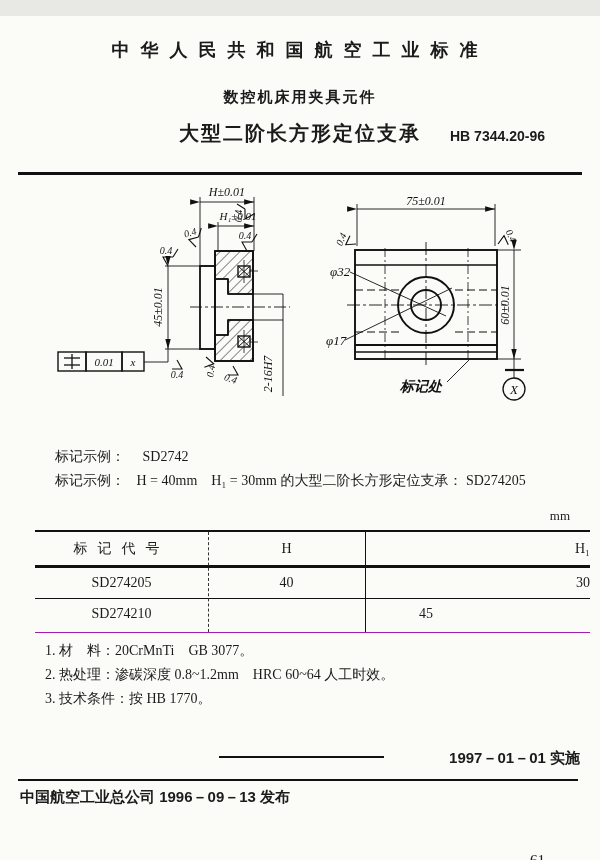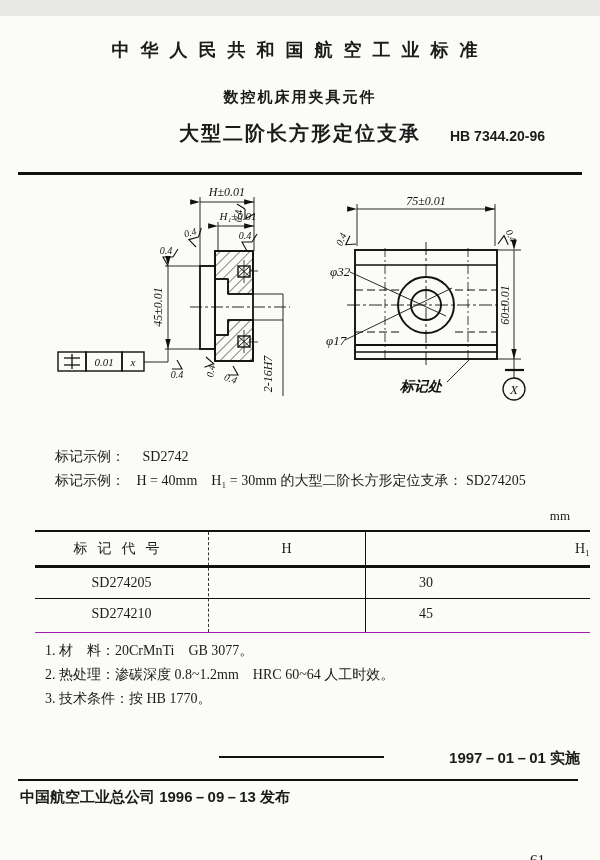--- a/index.html
+++ b/index.html
@@ -248,20 +248,21 @@
   <div class="abs unit-mm">mm</div>
 
   <div class="abs tbl">
     <div class="tbl-row tbl-head">
       <div class="c1 head-c1">标记代号</div>
       <div class="c2">H</div>
       <div class="c3">H₁</div>
     </div>
     <div class="tbl-row tbl-r1">
       <div class="c1">SD274205</div>
+      <div class="c2">40</div>
       <div class="c3">30</div>
     </div>
     <div class="tbl-row tbl-r2">
       <div class="c1">SD274210</div>
       <div class="c3">45</div>
     </div>
     <div class="vdiv1"></div>
     <div class="vdiv2"></div>
   </div>
 

